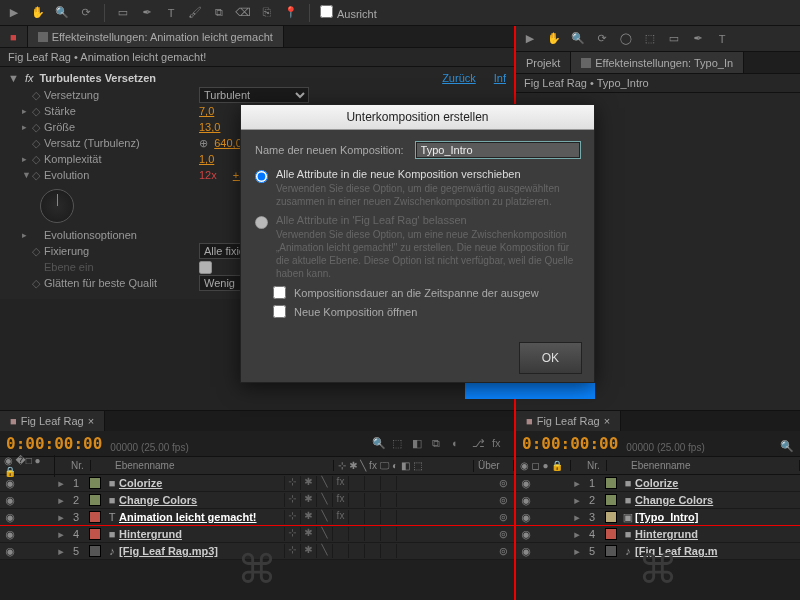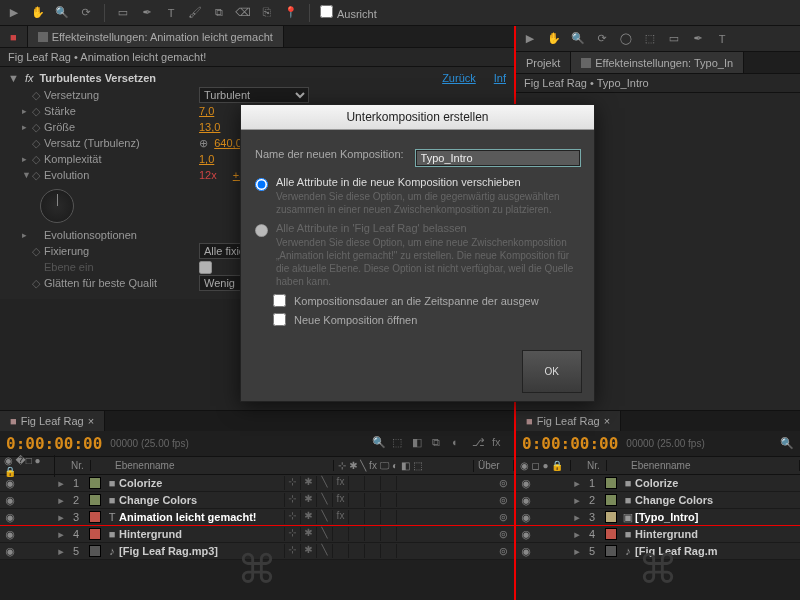--- a/index.html
+++ b/index.html
@@ -31,51 +31,51 @@
 .dial{width:34px;height:34px;border:1px solid #555;border-radius:50%;background:radial-gradient(#2a2a2a,#1a1a1a);position:relative;}
 .dial::after{content:"";position:absolute;left:50%;top:4px;width:1px;height:12px;background:#888;}
 .comp-view{flex:1;background:#232323;position:relative;min-height:0;}
 .comp-tabs{position:absolute;top:0;left:335px;display:flex;}
 .comp-tabs .tab{background:#2c2c2c;}
 .comp-name{position:absolute;top:24px;left:380px;color:#888;}
 .canvas{position:absolute;left:465px;top:60px;width:130px;height:40px;background:#0a84ff;}
 .timeline{background:#1f1f1f;border-top:1px solid #111;}
 .tl-tabs{display:flex;background:#1b1b1b;height:20px;}
 .tl-tabs .tab{background:#2a2a2a;padding:2px 10px;}
-.tl-head{display:flex;align-items:center;padding:3px 6px;gap:8px;border-bottom:1px solid #111;}
+.tl-head{display:flex;align-items:flex-end;padding:3px 6px;gap:8px;border-bottom:1px solid #111;}
 .timecode{color:#d88b1a;font-family:monospace;font-size:16px;font-weight:bold;}
 .fps{color:#666;font-size:10px;}
 .tl-icons{margin-left:auto;display:flex;gap:4px;}
 .tl-icons .ico{width:16px;height:16px;color:#777;}
 .tl-cols{display:flex;background:#262626;border-bottom:1px solid #111;height:18px;align-items:center;}
 .tl-cols .c{padding:0 4px;border-right:1px solid #111;color:#888;font-size:10px;}
 .layer{display:flex;align-items:center;height:17px;border-bottom:1px solid #1a1a1a;background:#262626;}
 .layer .vis{width:55px;display:flex;gap:2px;padding-left:4px;}
 .layer .vis span{width:12px;text-align:center;color:#888;}
 .layer .tw{width:12px;color:#777;text-align:center;}
 .layer .num{width:18px;text-align:center;color:#999;}
 .layer .swatch{width:12px;height:12px;border:1px solid #000;margin:0 4px;}
 .layer .type-ico{width:14px;text-align:center;color:#999;}
-.layer .name{flex:0 0 165px;color:#ccc;font-weight:bold;white-space:nowrap;overflow:hidden;}
+.layer .name{flex:0 0 165px;color:#ccc;font-weight:bold;white-space:nowrap;overflow:hidden;text-decoration:underline;}
 .layer .switches{display:flex;gap:0;}
 .layer .switches span{width:16px;height:14px;border-left:1px solid #1a1a1a;text-align:center;color:#666;font-size:10px;}
 .layer.hl .name{color:#fff;}
 .layer.hl{border-bottom:1px solid #e00;}
 .dialog{position:absolute;left:240px;top:104px;width:355px;background:#3c3c3c;border:1px solid #222;box-shadow:0 4px 20px rgba(0,0,0,.6);z-index:50;}
 .dialog .title{background:linear-gradient(#f5f5f5,#e0e0e0);color:#222;padding:5px 10px;font-size:12px;text-align:center;border-bottom:1px solid #999;}
 .dialog .body{padding:12px 14px;color:#bbb;}
 .dialog .row{display:flex;align-items:center;margin-bottom:10px;gap:12px;}
-.dialog input[type=text]{background:#5a5a5a;border:1px solid #222;color:#eee;padding:1px 4px;flex:1;font-size:11px;outline:1px solid #7aa;margin-top:8px;}
+.dialog input[type=text]{background:#5a5a5a;border:1px solid #222;color:#eee;padding:1px 4px;flex:1;font-size:11px;outline:1px solid #7aa;}
 .dialog .radio-row{display:flex;align-items:flex-start;gap:8px;margin:6px 0;}
 .dialog .radio-row input{margin-top:2px;}
 .dialog .radio-row .desc{color:#666;font-size:10px;margin-top:2px;line-height:1.3;}
 .dialog .radio-row.dis .main{color:#666;}
 .dialog .check-row{display:flex;align-items:center;gap:8px;margin:6px 0 4px 18px;}
 .dialog .btns{display:flex;justify-content:flex-end;padding:8px 12px;background:#3c3c3c;}
-.dialog button{background:linear-gradient(#555,#3a3a3a);border:1px solid #222;color:#ddd;padding:15px 22px;font-size:10px;}
+.dialog button{background:linear-gradient(#555,#3a3a3a);border:1px solid #222;color:#ddd;padding:8px 22px;font-size:12px;}
 .logo{position:absolute;bottom:8px;left:50%;transform:translateX(-50%);color:#3a3a3a;font-size:40px;}
 .right .logo{left:50%;}
 .c-vis{width:55px}.c-tw{width:12px}.c-num{width:24px}.c-swatch{width:20px}.c-name{flex:1}
 </style>
 </head>
 <body>
 
 <div class="toolbar">
   <span class="ico">▶</span>
   <span class="ico">✋</span>

